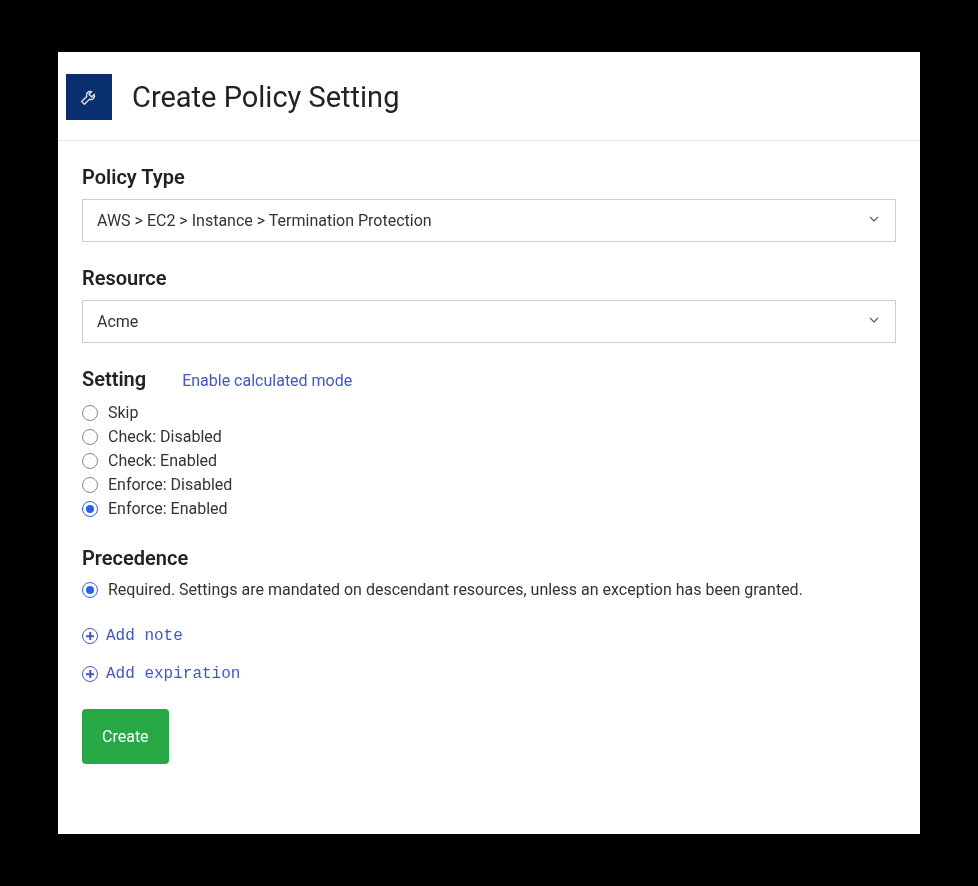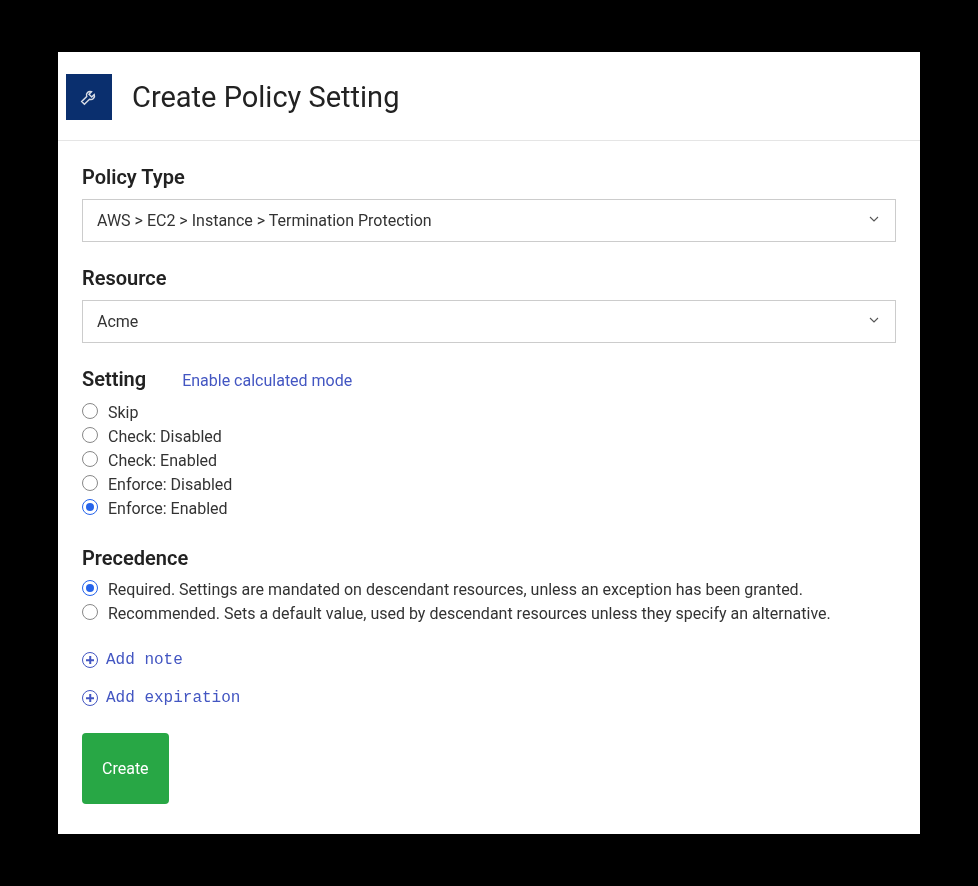--- a/index.html
+++ b/index.html
@@ -103,21 +103,21 @@
       color: #4356c2;
       font-size: 16px;
       text-decoration: none;
       cursor: pointer;
     }
     .radio-group {
       margin-bottom: 28px;
     }
     .radio-row {
       display: flex;
-      align-items: flex-start;
+      align-items: center;
       gap: 10px;
       margin-bottom: 5px;
       cursor: pointer;
     }
     .radio {
       width: 16px;
       height: 16px;
       border: 1.5px solid #888;
       border-radius: 50%;
       position: relative;
@@ -171,21 +171,21 @@
       height: 1.5px;
     }
     .plus-icon::after {
       width: 1.5px;
       height: 8px;
     }
     .create-button {
       background: #28a745;
       color: #fff;
       border: none;
-      padding: 26px 20px;
+      padding: 18px 20px;
       font-size: 16px;
       border-radius: 4px;
       cursor: pointer;
       font-family: inherit;
       margin-top: 6px;
     }
   </style>
 </head>
 <body>
 
@@ -249,24 +249,20 @@
         <span class="radio-label">Enforce: Enabled</span>
       </div>
     </div>
 
     <label class="field-label">Precedence</label>
     <div class="radio-group">
       <div class="radio-row">
         <span class="radio checked"></span>
         <span class="radio-label">Required. Settings are mandated on descendant resources, unless an exception has been granted.</span>
       </div>
-      <div class="radio-row">
-        <span class="radio"></span>
-        <span class="radio-label">Recommended. Sets a default value, used by descendant resources unless they specify an alternative.</span>
-      </div>
     </div>
 
     <div class="add-link-row">
       <span class="plus-icon"></span>
       <a class="link">Add note</a>
     </div>
 
     <div class="add-link-row">
       <span class="plus-icon"></span>
       <a class="link">Add expiration</a>

